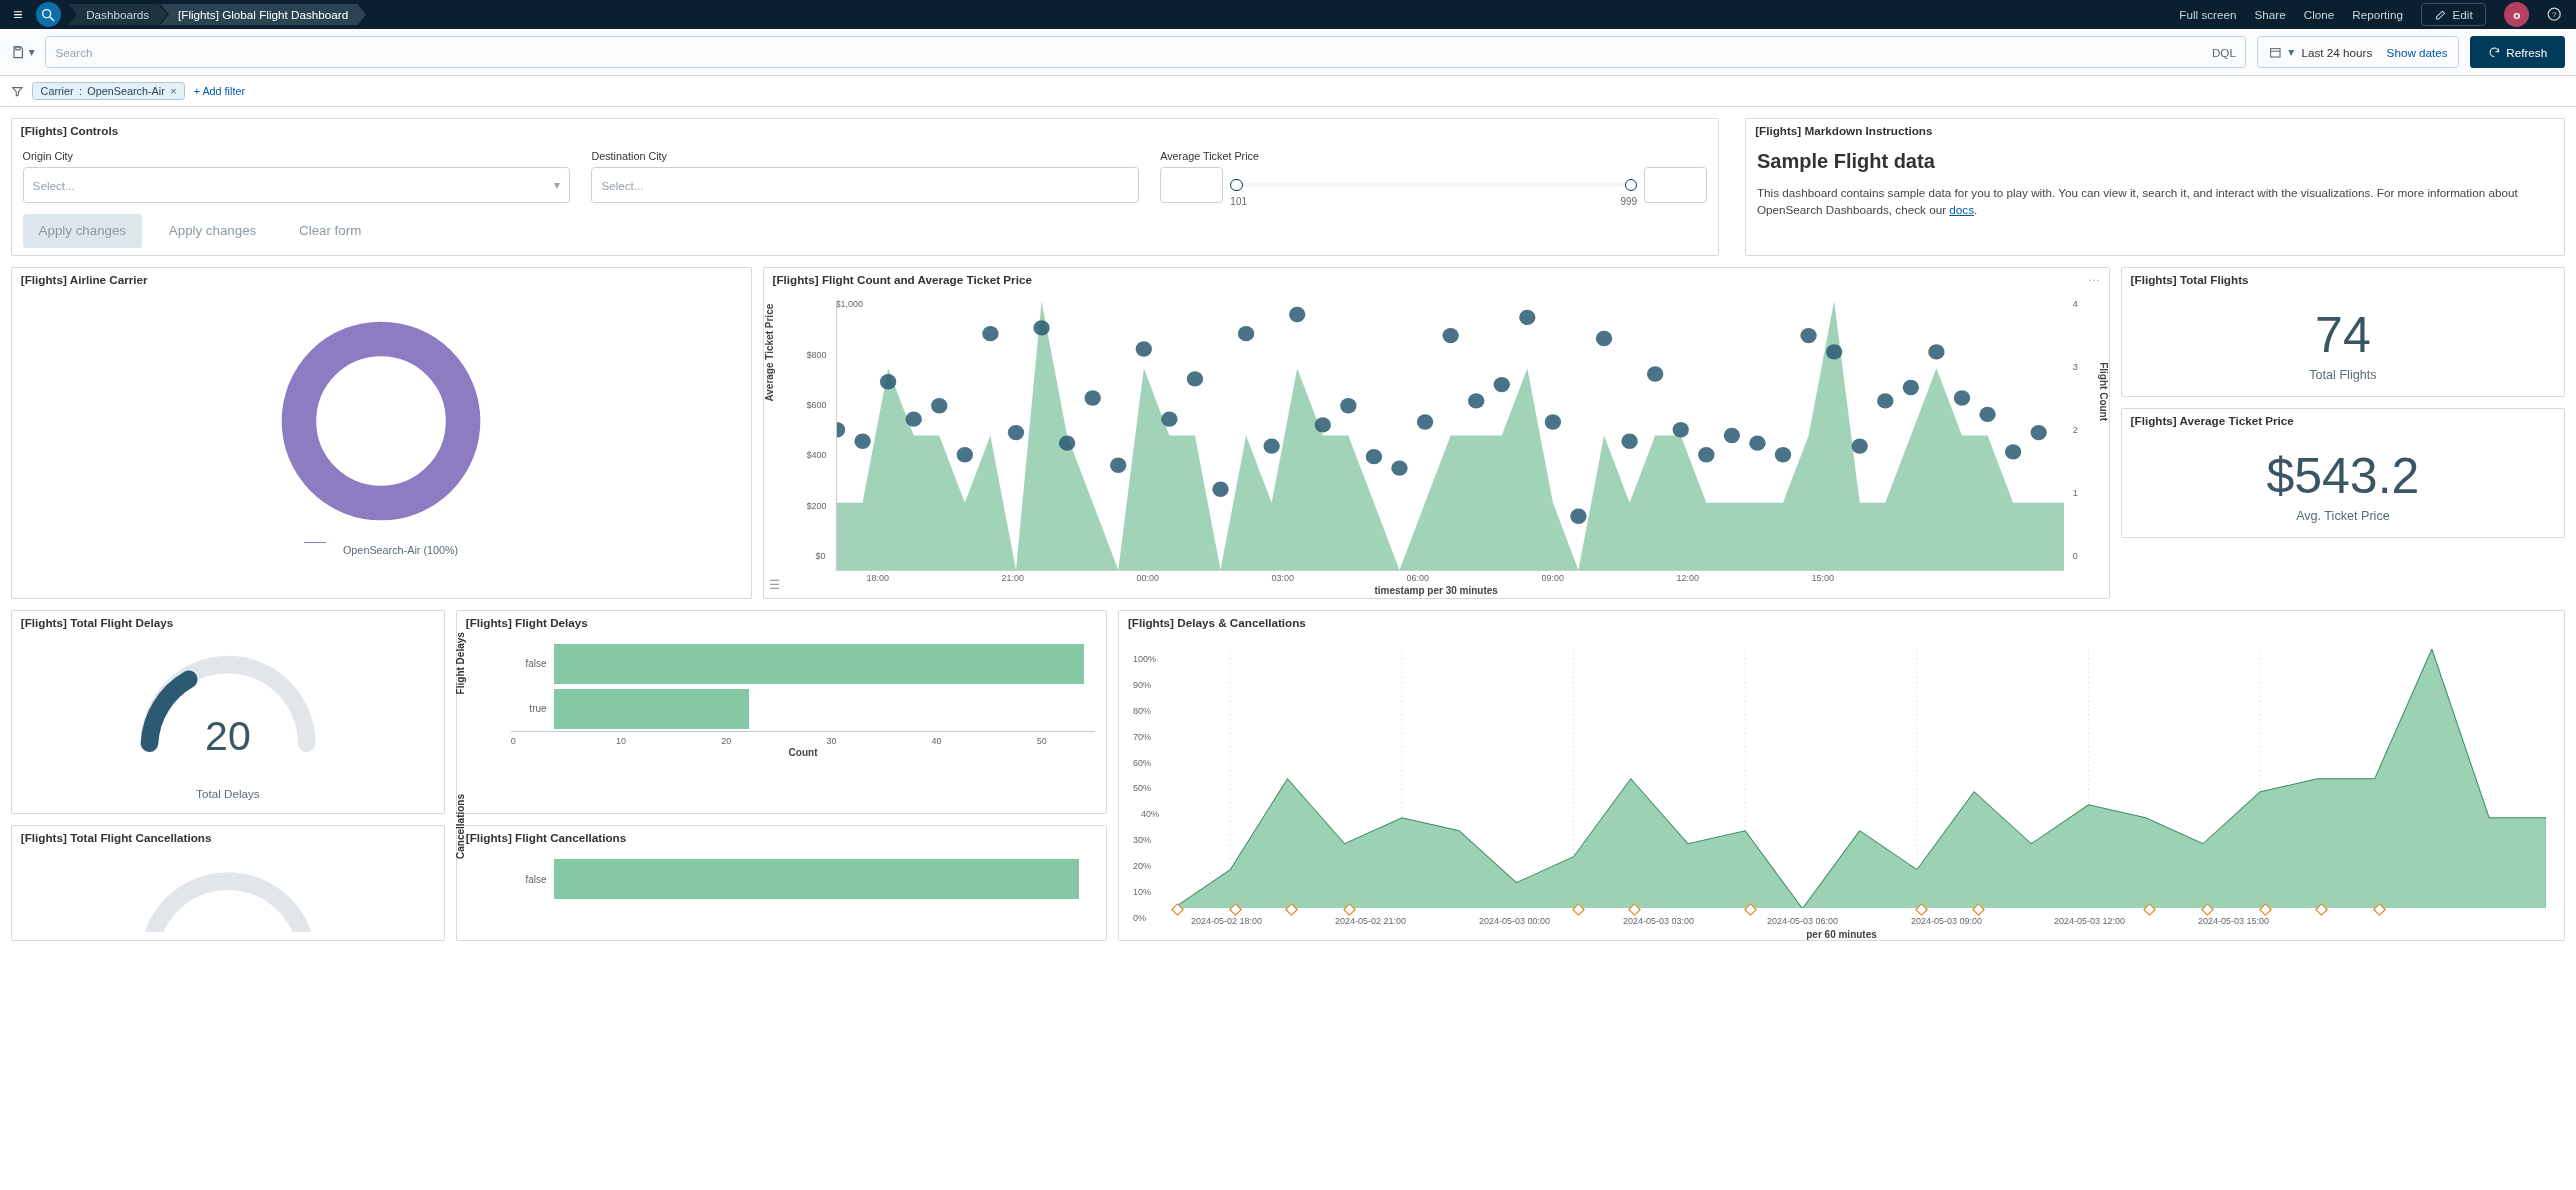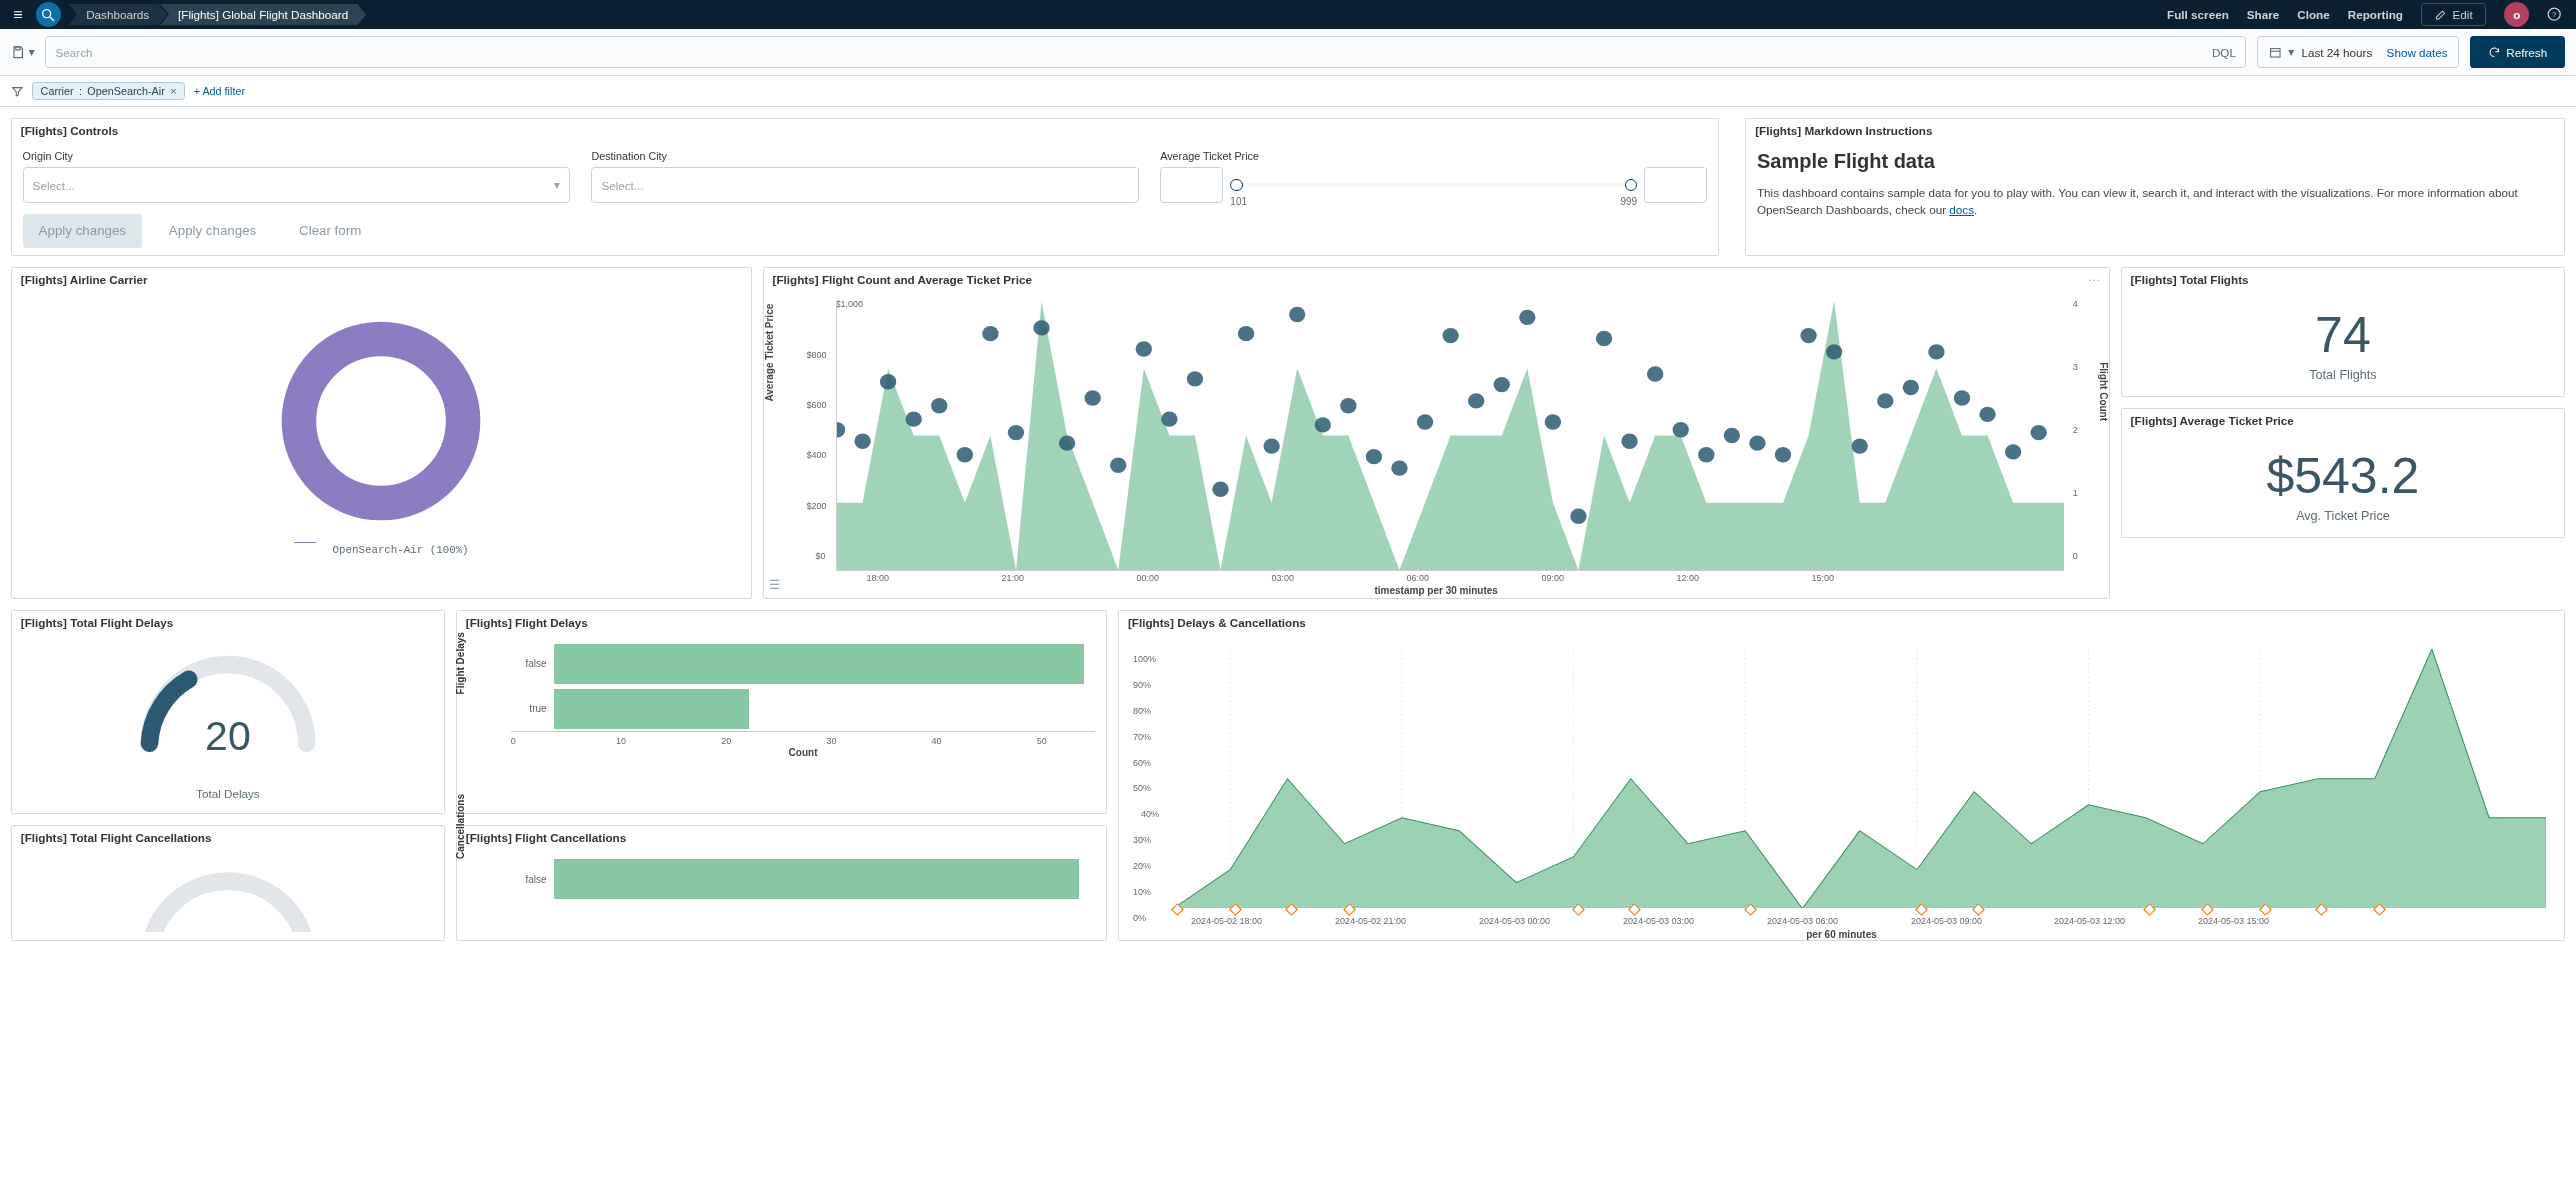--- a/index.html
+++ b/index.html
@@ -31,21 +31,21 @@
   background: #1d333f;
   padding: 0 18px;
   margin-right: -7.2px;
   clip-path: polygon(0 0, calc(100% - 9px) 0, 100% 50%, calc(100% - 9px) 100%, 0 100%, 9px 50%);
   color: #c9d6de;
   cursor: pointer;
 }
 .crumb.active { background:#2b4452; color:#fff; }
 .top-nav .spacer { flex: 1; }
 .top-nav .nav-right { display:flex; align-items:center; gap:18px; padding-right:7.2px; }
-.top-nav .nav-link { color:#c9d6de; cursor:pointer;font-weight:bold; }
+.top-nav .nav-link { color:#c9d6de; cursor:pointer; }
 .btn-outline {
   border: 0.9px solid #3a5564;
   border-radius: 3.6px;
   padding: 3.6px 12.6px;
   color:#c9d6de;
   display:flex; align-items:center; gap:5.4px;
   cursor:pointer;
 }
 .avatar {
   width: 25px; height:25px; border-radius:50%;
@@ -350,21 +350,21 @@
   </div>
 
   <div class="row2">
 
     <div class="panel">
       <div class="panel-title">[Flights] Airline Carrier</div>
       <div class="donut-wrap">
         <svg width="216" height="216" viewBox="0 0 100 100">
           <circle cx="50" cy="50" r="38" fill="none" stroke="#8e7cc3" stroke-width="16"></circle>
         </svg>
-        <div style="display:flex;align-items:center;gap:17px;font-family:Liberation Mono, monospace;">
+        <div style="display:flex;align-items:center;gap:17px;">
           <span style="display:inline-block;width:21.6px;border-top:1.8px solid #8e7cc3;"></span>
           <span class="donut-label">OpenSearch-Air (100%)</span>
         </div>
       </div>
     </div>
 
     <div class="panel">
       <div class="panel-title">[Flights] Flight Count and Average Ticket Price</div>
       <span class="ellipsis">⋯</span>
       <div class="combo-chart">

